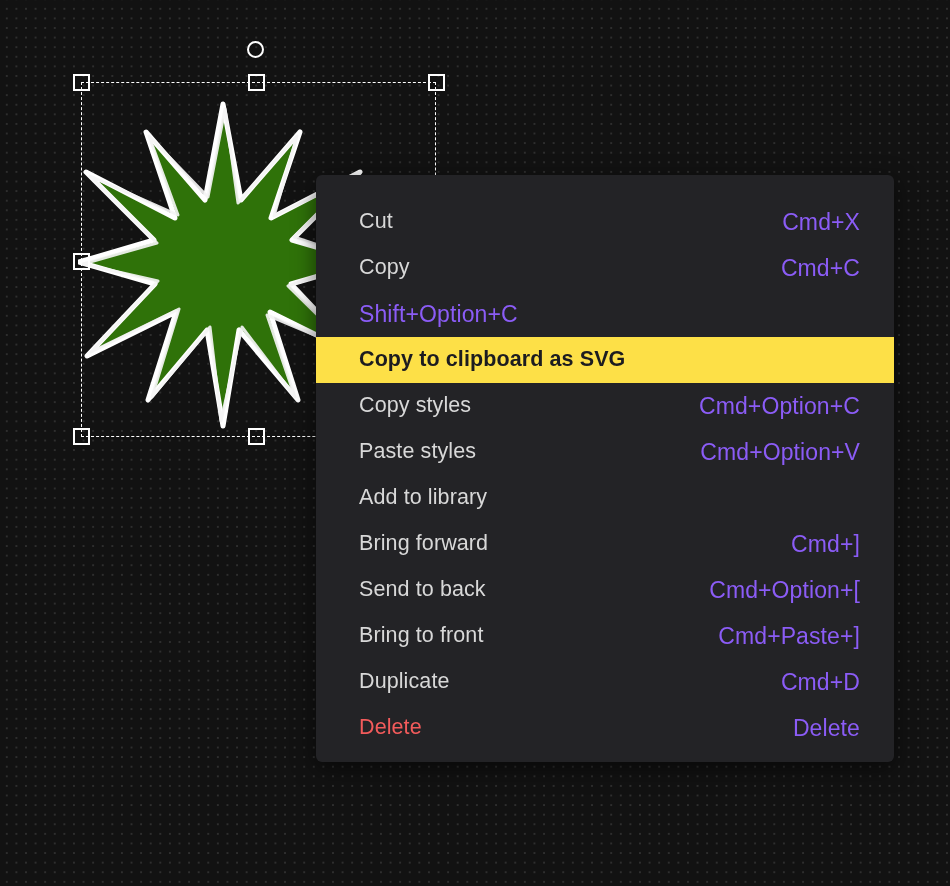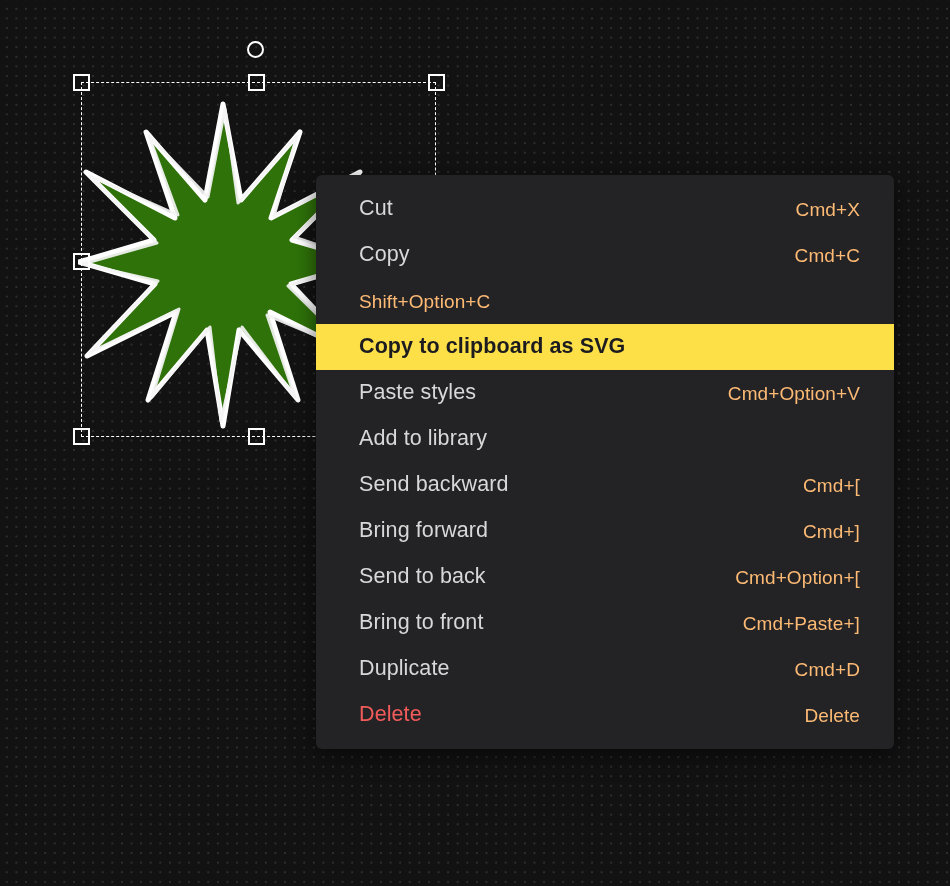--- a/index.html
+++ b/index.html
@@ -85,21 +85,21 @@
 
   
   .context-menu {
     position: absolute;
     left: 316px;
     top: 175px;
     width: 578px;
     background: #232326;
     border-radius: 6px;
     box-shadow: 0 6px 22px rgba(0,0,0,0.55);
-    padding: 11px 0 11px 0;
+    padding: 24px 0 11px 0;
     box-sizing: border-box;
     overflow: hidden;
   }
 
   .menu-item {
     display: flex;
     align-items: center;
     justify-content: space-between;
     height: 46px;
     padding: 0 34px 0 43px;
@@ -110,22 +110,22 @@
 
   .menu-label {
     font-size: 21.5px;
     color: #d8d8d8;
     line-height: 1;
     white-space: nowrap;
     letter-spacing: 0.1px;
   }
 
   .menu-shortcut {
-    font-size: 19px;
-    color: #fdba74;
+    font-size: 23px;
+    color: #8b5cf6;
     line-height: 1;
     white-space: nowrap;
     letter-spacing: 0.1px;
   }
 
   .menu-item.selected {
     background: #fde047;
     font-weight: bold;
   }
   .menu-item.selected .menu-label { color: #1c1c20; }
@@ -169,30 +169,30 @@
         <span class="menu-shortcut">Cmd+C</span>
       </div>
       <div class="menu-item">
         <span class="menu-shortcut">Shift+Option+C</span>
       </div>
       <div class="menu-item selected">
         <span class="menu-label">Copy to clipboard as SVG</span>
         <span class="menu-shortcut"></span>
       </div>
       <div class="menu-item">
+        <span class="menu-label">Copy styles</span>
+        <span class="menu-shortcut">Cmd+Option+C</span>
+      </div>
+      <div class="menu-item">
         <span class="menu-label">Paste styles</span>
         <span class="menu-shortcut">Cmd+Option+V</span>
       </div>
       <div class="menu-item">
         <span class="menu-label">Add to library</span>
         <span class="menu-shortcut"></span>
-      </div>
-      <div class="menu-item">
-        <span class="menu-label">Send backward</span>
-        <span class="menu-shortcut">Cmd+[</span>
       </div>
       <div class="menu-item">
         <span class="menu-label">Bring forward</span>
         <span class="menu-shortcut">Cmd+]</span>
       </div>
       <div class="menu-item">
         <span class="menu-label">Send to back</span>
         <span class="menu-shortcut">Cmd+Option+[</span>
       </div>
       <div class="menu-item">

